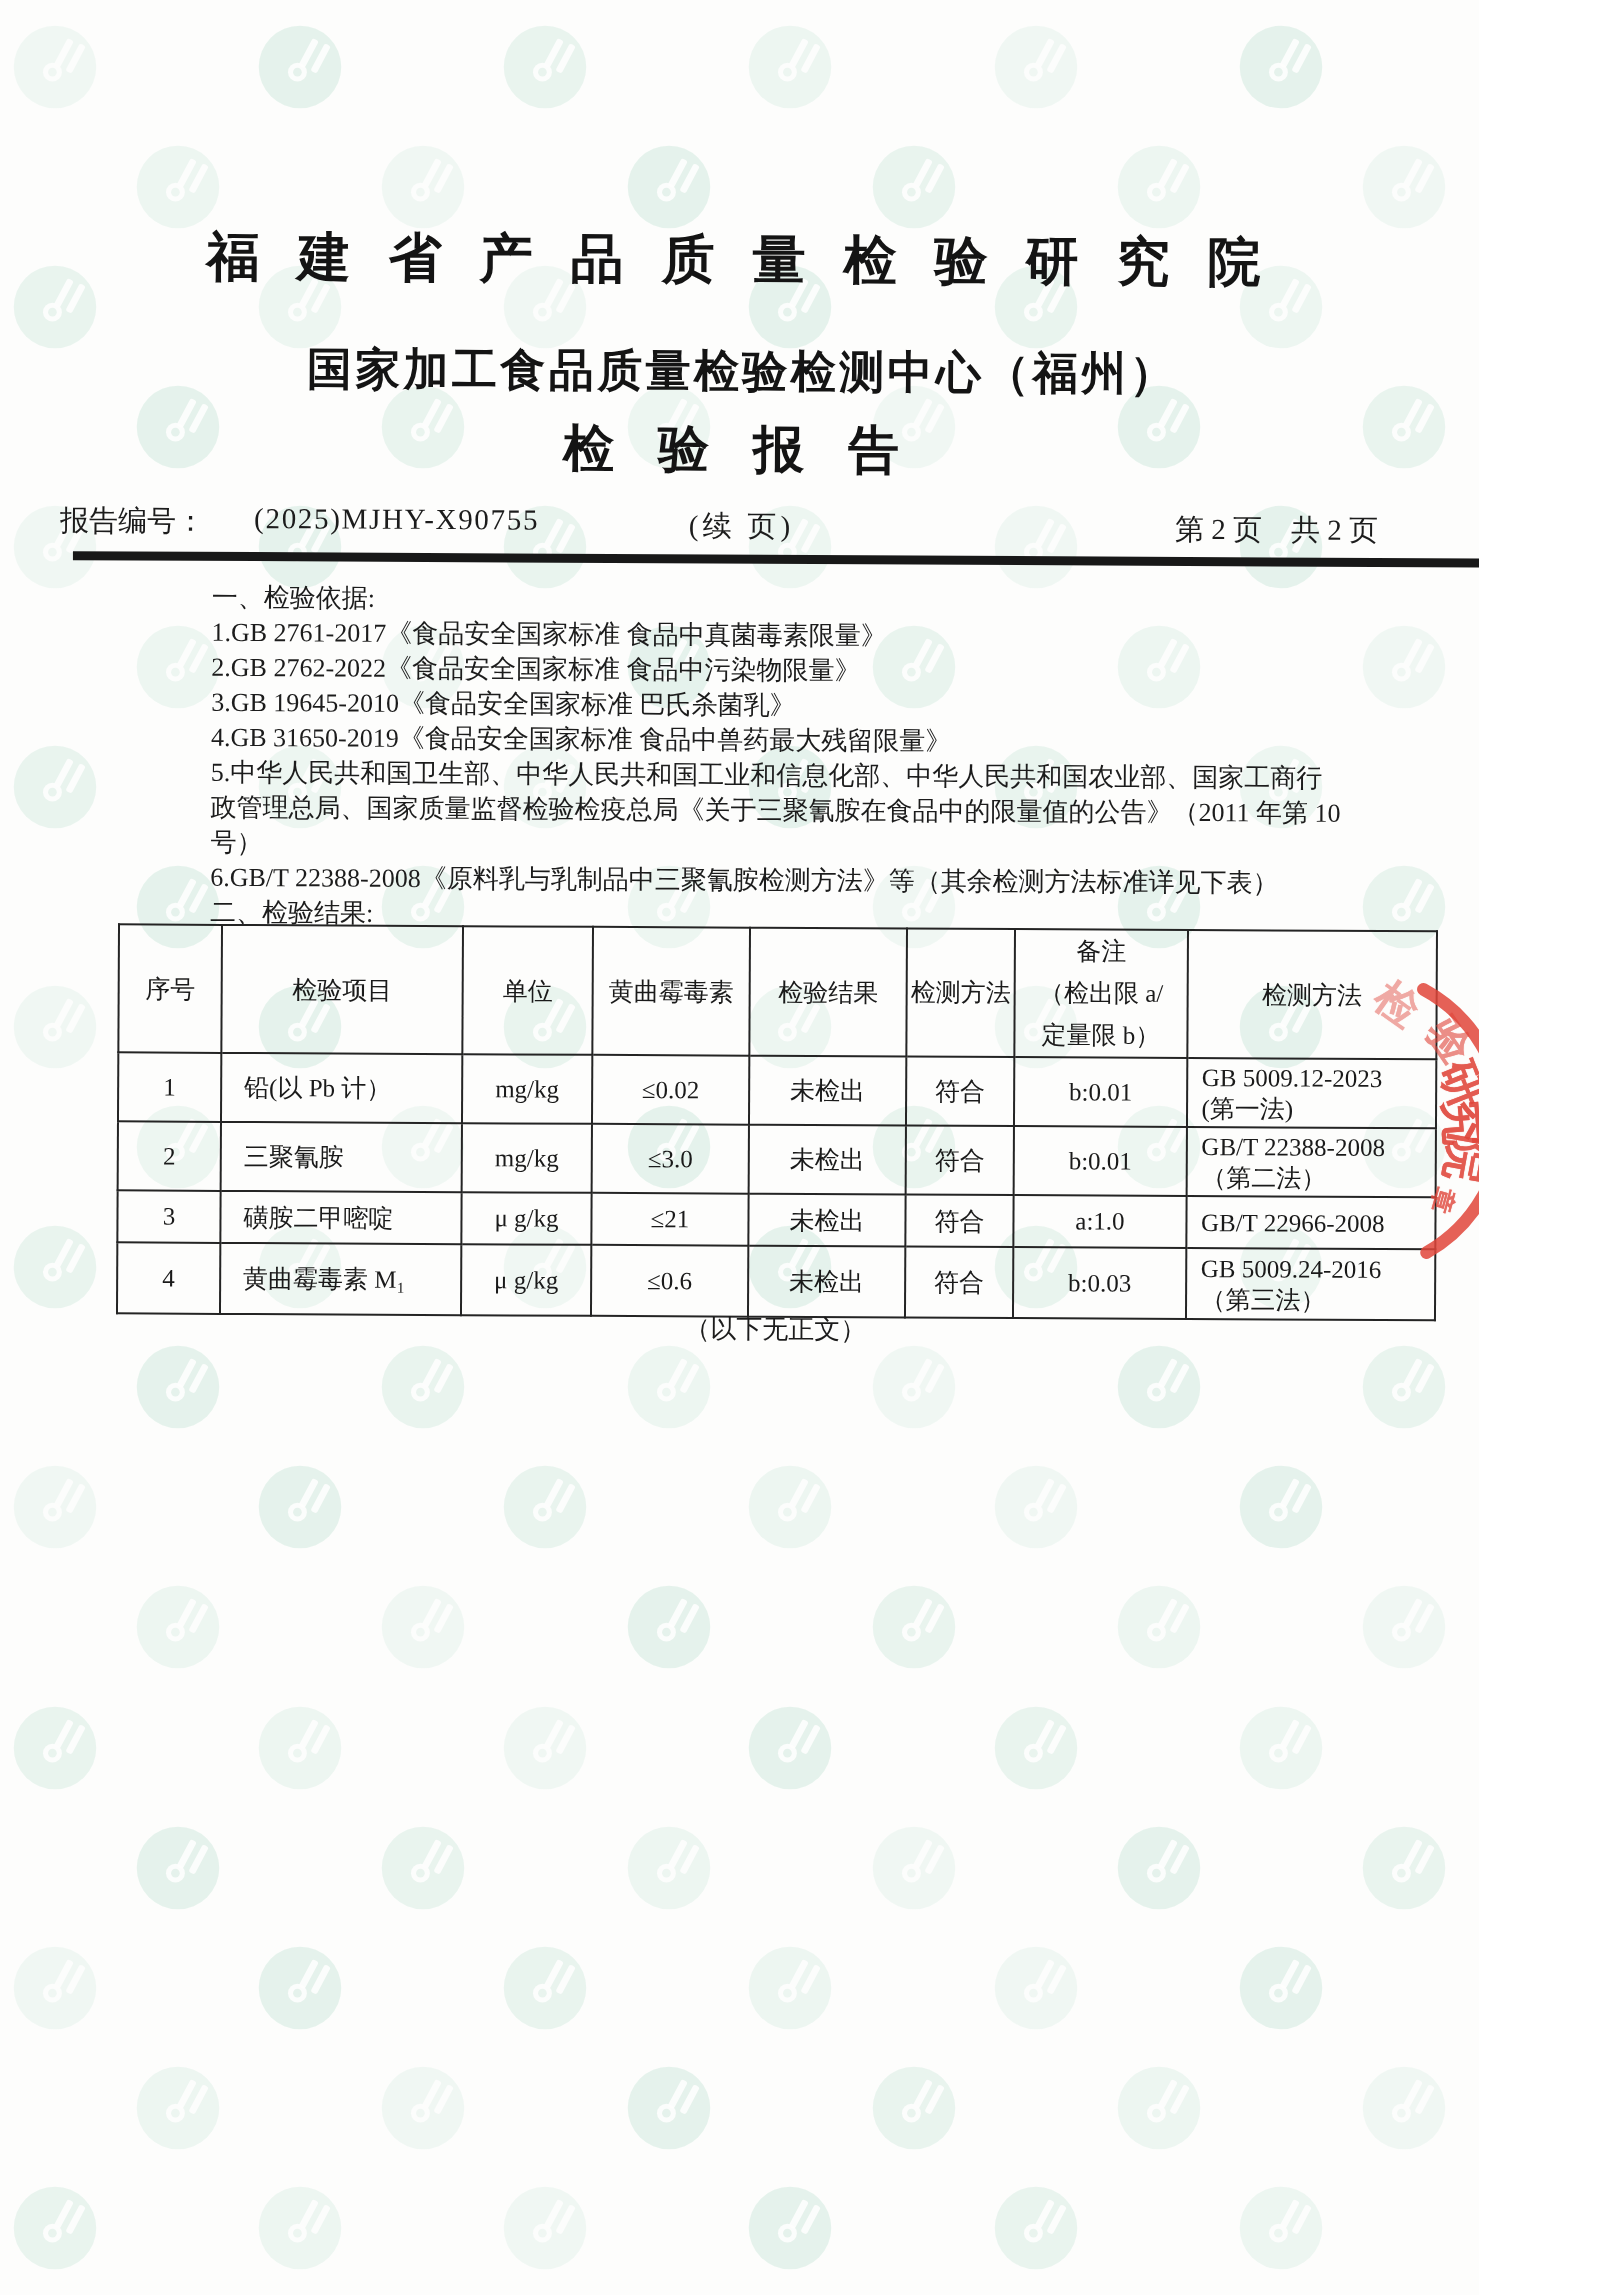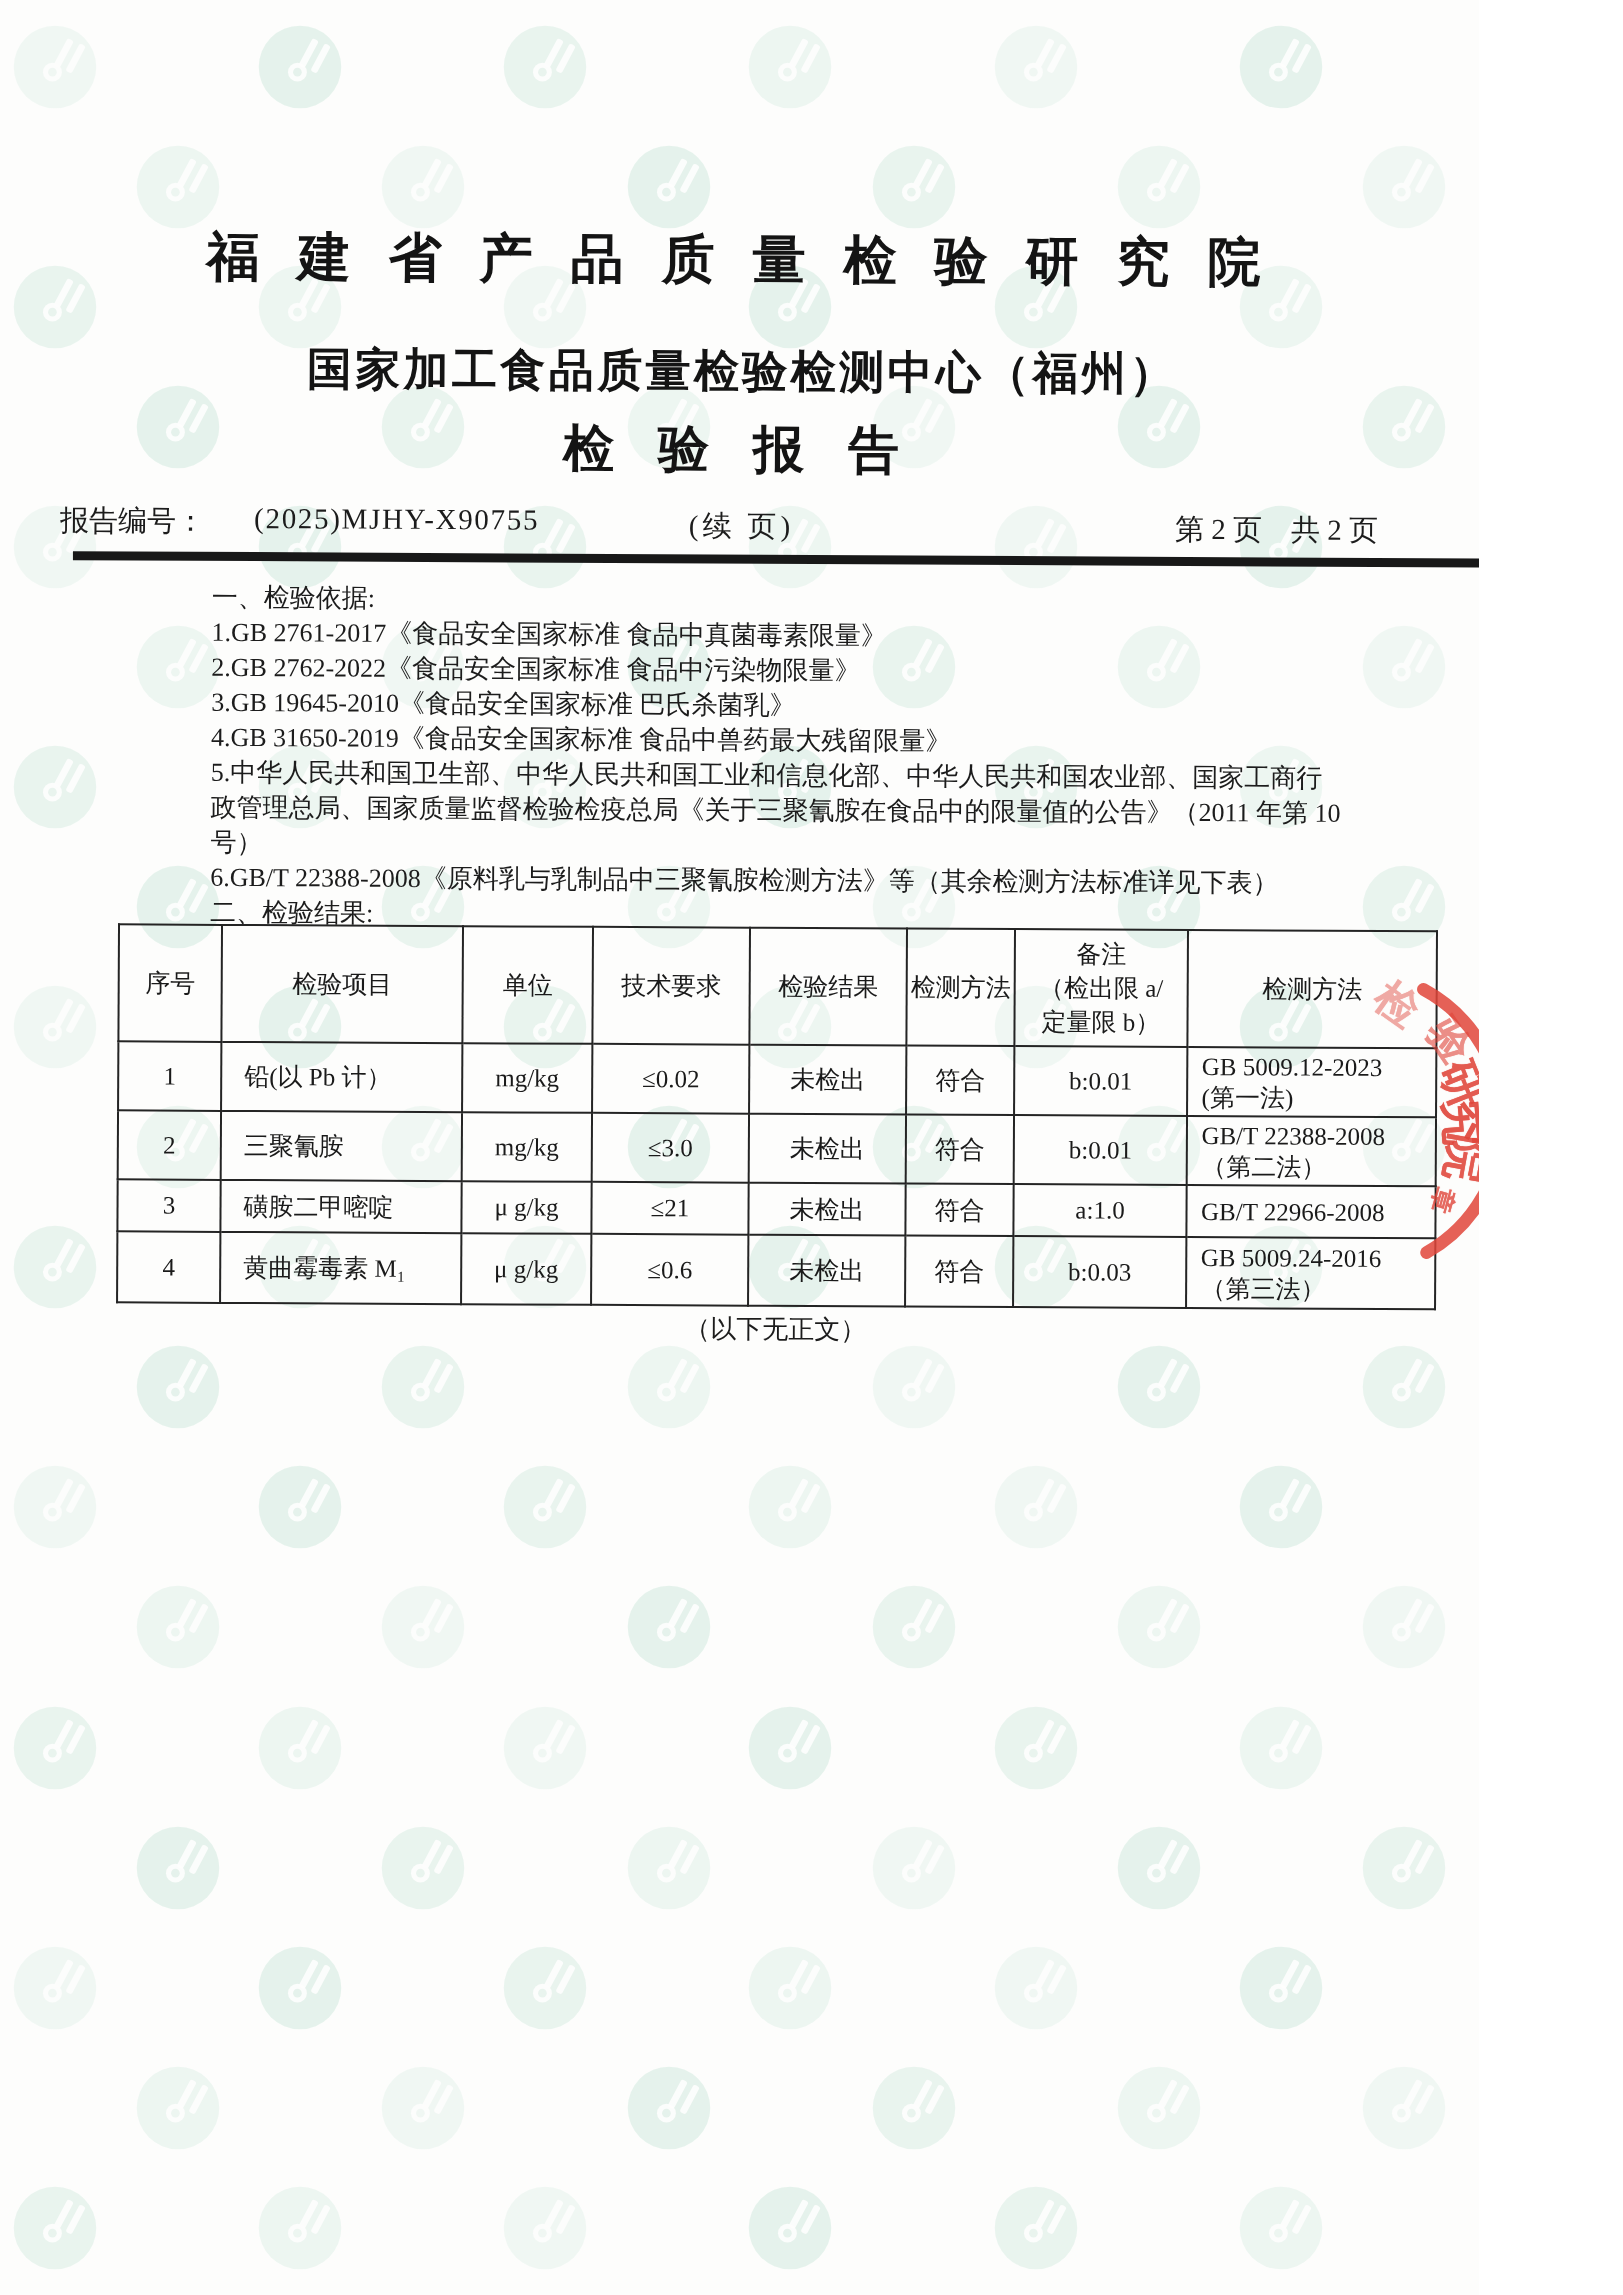--- a/index.html
+++ b/index.html
@@ -51,21 +51,21 @@
     border-collapse:collapse;table-layout:fixed;
     font-size:25px;text-align:center;color:#1a1a1a;
     border:2.5px solid #222;
   }
   .results-table th,.results-table td{border:2.1px solid #242424;padding:0;font-weight:400;}
   .results-table thead tr{height:117px;}
   .results-table .r1{height:69px;}
   .results-table .r2{height:69px;}
   .results-table .r3{height:52px;}
   .results-table .r4{height:71px;}
-  .results-table .pre{white-space:pre-line;line-height:34px;}
+  .results-table .pre{white-space:pre-line;line-height:42px;}
   .results-table td.cl{text-align:left;padding-left:22px;}
   .results-table td.ml{text-align:left;padding-left:13.5px;white-space:pre-line;line-height:31px;}
   .footer-note{position:absolute;top:1312px;left:118px;width:1319px;text-align:center;font-size:26px;}
   
   .seal{position:absolute;left:1184px;top:950px;width:355px;height:355px;z-index:5;pointer-events:none;}
   .seal svg{position:absolute;inset:0;}
   .seal .ring{stroke:var(--seal,#e0453a);stroke-width:15;fill:none;opacity:.85;stroke-linecap:round;}
   .seal span{
     position:absolute;color:var(--seal,#e0453a);font-weight:700;
     font-family:"Liberation Serif","DejaVu Serif",serif;font-size:46px;
@@ -1181,21 +1181,21 @@
         <col style="width:157px">
           <col style="width:108px">
           <col style="width:173px">
           <col style="width:249px">
       </colgroup>
       <thead>
         <tr>
           <th>序号</th>
           <th>检验项目</th>
           <th>单位</th>
-          <th>技术要求</th>
+          <th>黄曲霉毒素</th>
           <th>检验结果</th>
           <th class="pre">检测方法</th>
           <th class="pre">备注
 （检出限 a/
 定量限 b）</th>
           <th>检测方法</th>
         </tr>
       </thead>
       <tbody>
         <tr class="r1">

